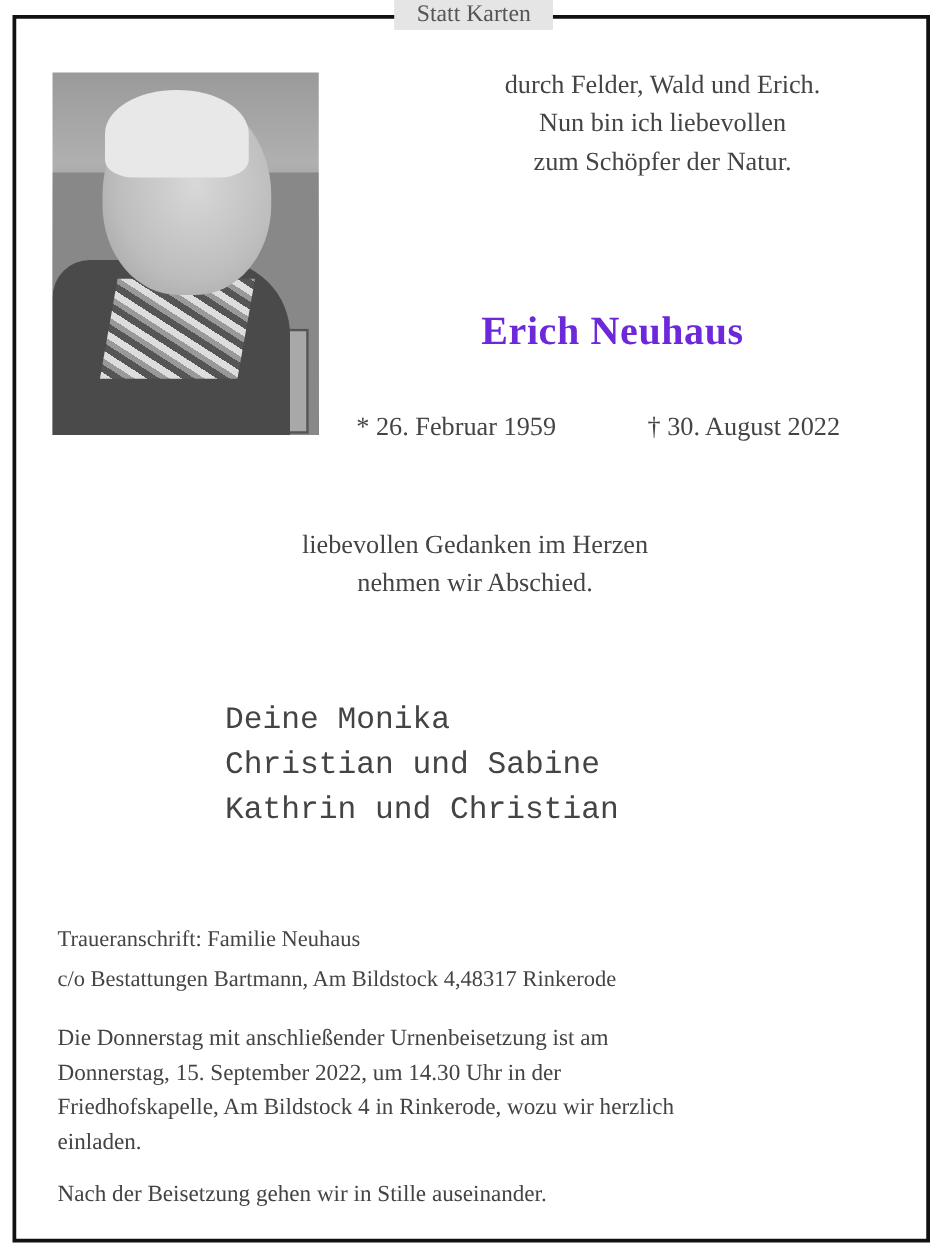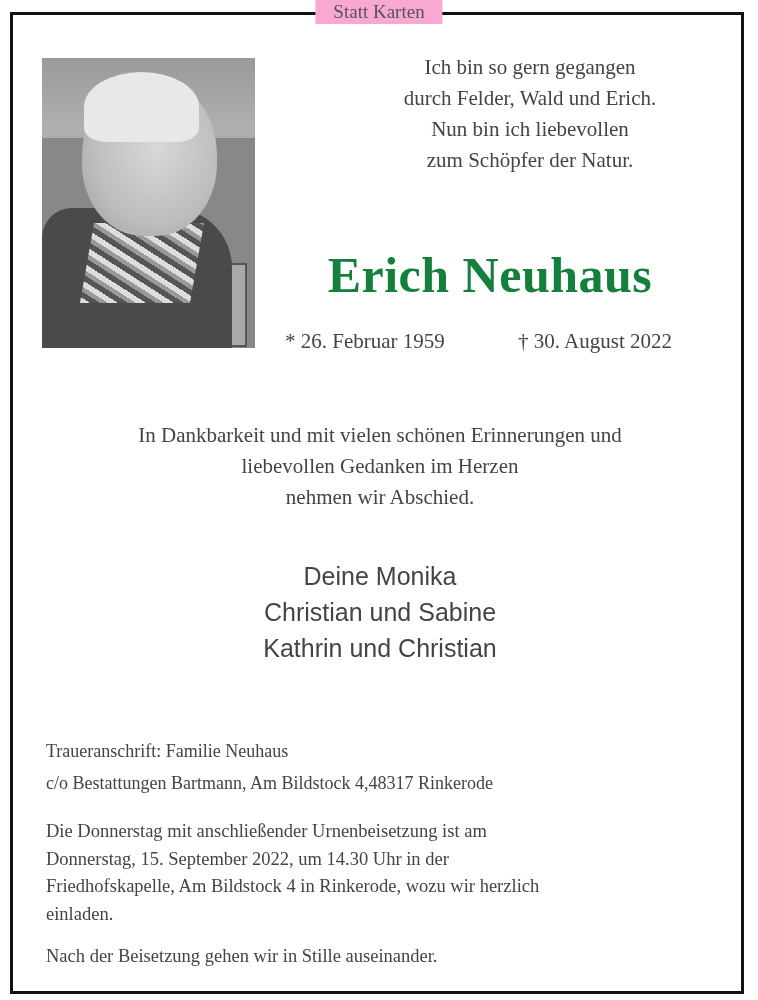--- a/index.html
+++ b/index.html
@@ -1,47 +1,47 @@
 <!DOCTYPE html>
 <html><head>
 <meta charset="utf-8">
 <style>
   html, body { margin: 0; padding: 0; background: #ffffff; }
   body { width: 758px; height: 1000px; position: relative; overflow: hidden;
          font-family: "DejaVu Serif", "Liberation Serif", serif; color: #444444; }
   .frame { position: absolute; left: 10px; top: 12px; width: 734px; height: 982px;
            border: 3px solid #111111; box-sizing: border-box; }
   .frame-title { position: absolute; top: 0px; left: 50%; transform: translateX(-50%);
-                 background: #f9a8d4; padding: 0 18px; font-size: 19px; color: #555555;
+                 background: #e5e5e5; padding: 0 18px; font-size: 19px; color: #555555;
                  font-family: "Liberation Serif", serif; line-height: 24px; }
   .photo { position: absolute; left: 42px; top: 58px; width: 213px; height: 290px;
            background: linear-gradient(180deg, #9a9a9a 0%, #b0b0b0 25%, #8a8a8a 45%, #7a7a7a 70%, #5a5a5a 100%);
            overflow: hidden; }
   .photo .bg-vehicle { position: absolute; left: 0; top: 80px; width: 100%; height: 210px; background: #888; }
   .photo .window { position: absolute; right: 8px; top: 205px; width: 58px; height: 80px; background: #a8a8a8; border: 2px solid #555; }
   .photo .head { position: absolute; left: 40px; top: 18px; width: 135px; height: 160px; border-radius: 50% 50% 45% 45%;
                  background: radial-gradient(ellipse at 55% 45%, #d8d8d8 0%, #bdbdbd 60%, #9e9e9e 100%); }
   .photo .hair { position: absolute; left: 42px; top: 14px; width: 115px; height: 70px; border-radius: 50% 50% 20% 20%;
                  background: #e8e8e8; }
   .photo .body { position: absolute; left: 0; top: 150px; width: 190px; height: 160px; background: #4a4a4a;
                  border-radius: 30px 60px 0 0; }
   .photo .collar { position: absolute; left: 45px; top: 165px; width: 110px; height: 80px;
                    background: repeating-linear-gradient(30deg, #ddd 0 5px, #555 5px 10px, #999 10px 14px);
                    transform: skewX(-10deg); }
   .poem { position: absolute; left: 330px; top: 52px; width: 400px; text-align: center;
           font-family: "Liberation Serif", serif; font-size: 21px; line-height: 31px; color: #444; }
   .poem div { white-space: nowrap; }
   .name { position: absolute; left: 285px; top: 246px; width: 410px; text-align: center;
-          font-family: "Liberation Serif", serif; font-weight: bold; font-size: 50px; color: #15803d; letter-spacing: 0.5px; }
+          font-family: "Liberation Serif", serif; font-weight: bold; font-size: 32px; color: #6d28d9; letter-spacing: 0.5px; }
   .birth { position: absolute; left: 285px; top: 329px; font-family: Liberation Serif, serif; font-size: 21px; color: #444; }
   .death { position: absolute; left: 518px; top: 329px; font-family: "Liberation Serif", serif; font-size: 21px; color: #444; text-align: right; }
   .farewell { position: absolute; left: 30px; top: 420px; width: 700px; text-align: center;
               font-family: "Liberation Serif", serif; font-size: 21px; line-height: 31px; color: #444; }
-  .family { position: absolute; left: 180px; top: 558px; width: 400px; text-align: center;
-            font-family: Liberation Sans, sans-serif; font-size: 25px; line-height: 36px; color: #444; }
+  .family { position: absolute; left: 180px; top: 558px; width: 400px; text-align: left;
+            font-family: Liberation Mono, monospace; font-size: 25px; line-height: 36px; color: #444; }
   .address { position: absolute; left: 46px; top: 735px; width: 700px;
              font-family: "Liberation Serif", serif; font-size: 18px; line-height: 32px; color: #444; white-space: nowrap; }
   .ceremony { position: absolute; left: 46px; top: 818px; width: 680px;
               font-family: "Liberation Serif", serif; font-size: 18.5px; line-height: 27.5px; color: #444; }
   .closing { position: absolute; left: 46px; top: 946px; width: 680px;
              font-family: "Liberation Serif", serif; font-size: 18.5px; color: #444; white-space: nowrap; }
 </style>
 </head>
 <body>
 
@@ -51,32 +51,30 @@
 <div class="photo" title="Portrait photo of Erich Neuhaus (black and white)">
   <div class="bg-vehicle"></div>
   <div class="window"></div>
   <div class="body"></div>
   <div class="collar"></div>
   <div class="head"></div>
   <div class="hair"></div>
 </div>
 
 <div class="poem">
-  <div>Ich bin so gern gegangen</div>
   <div>durch Felder, Wald und Erich.</div>
   <div>Nun bin ich liebevollen</div>
   <div>zum Schöpfer der Natur.</div>
 </div>
 
 <div class="name">Erich Neuhaus</div>
 <div class="birth">* 26. Februar 1959</div>
 <div class="death">† 30. August 2022</div>
 
 <div class="farewell">
-  <div>In Dankbarkeit und mit vielen schönen Erinnerungen und</div>
   <div>liebevollen Gedanken im Herzen</div>
   <div>nehmen wir Abschied.</div>
 </div>
 
 <div class="family">
   <div>Deine Monika</div>
   <div>Christian und Sabine</div>
   <div>Kathrin und Christian</div>
 </div>
 

